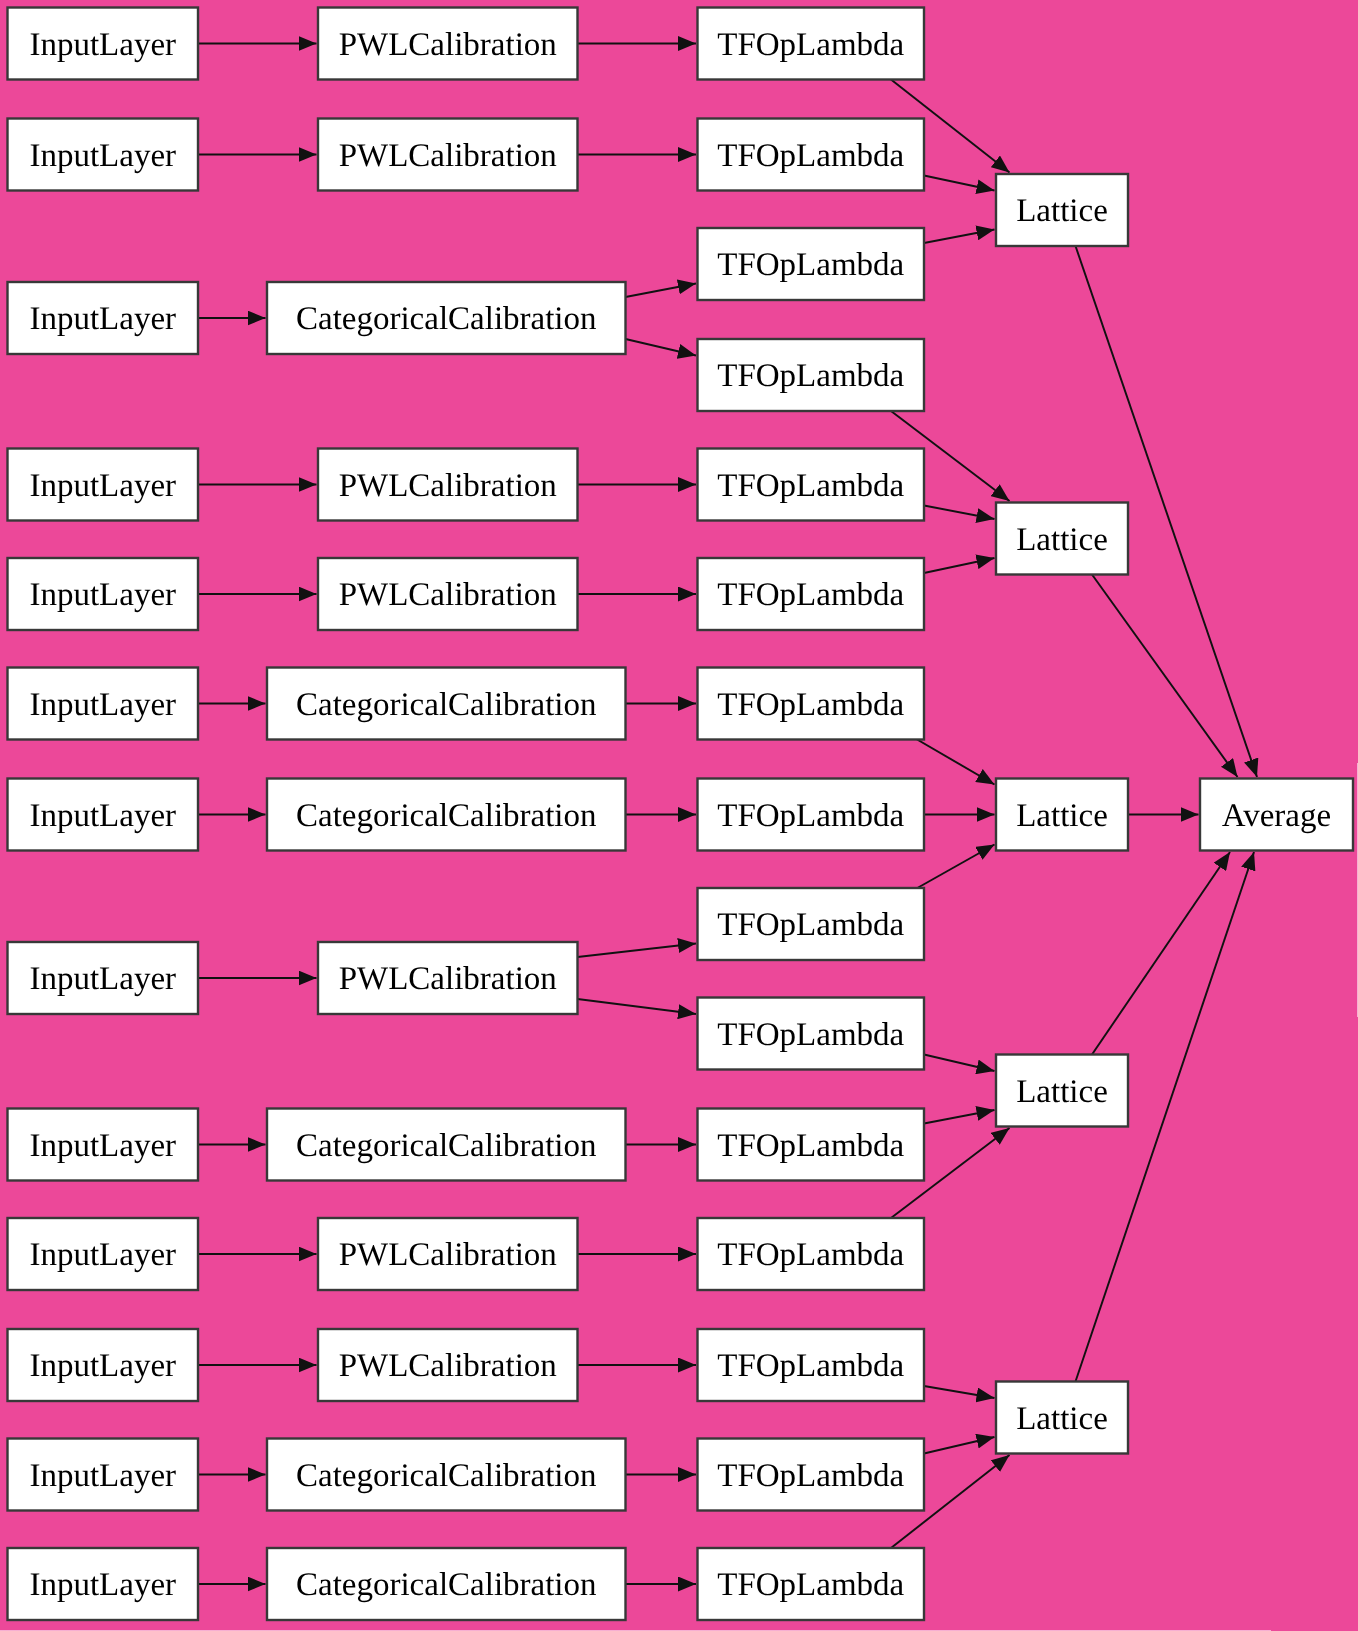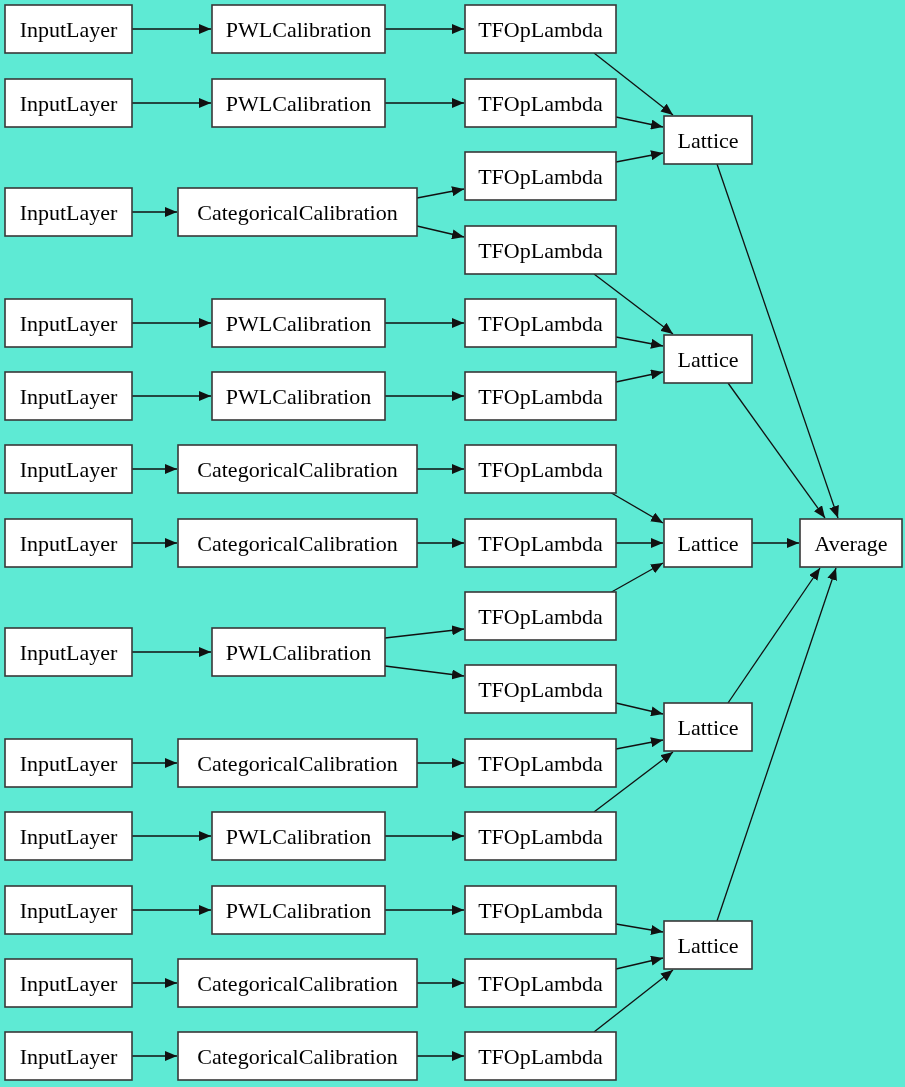--- a/index.html
+++ b/index.html
@@ -4,21 +4,21 @@
 <style>
   html, body {
     margin: 0;
     padding: 0;
     background: #ffffff;
   }
   .canvas-wrap {
     position: relative;
     width: 905px;
     height: 1087px;
-    background: #5eead4;
+    background: #ec4899;
     overflow: hidden;
   }
   svg text {
     font-family: "Liberation Serif", "DejaVu Serif", serif;
     font-size: 22px;
     fill: #000000;
   }
   svg rect.node-box {
     fill: #ffffff;
     stroke: #383838;

